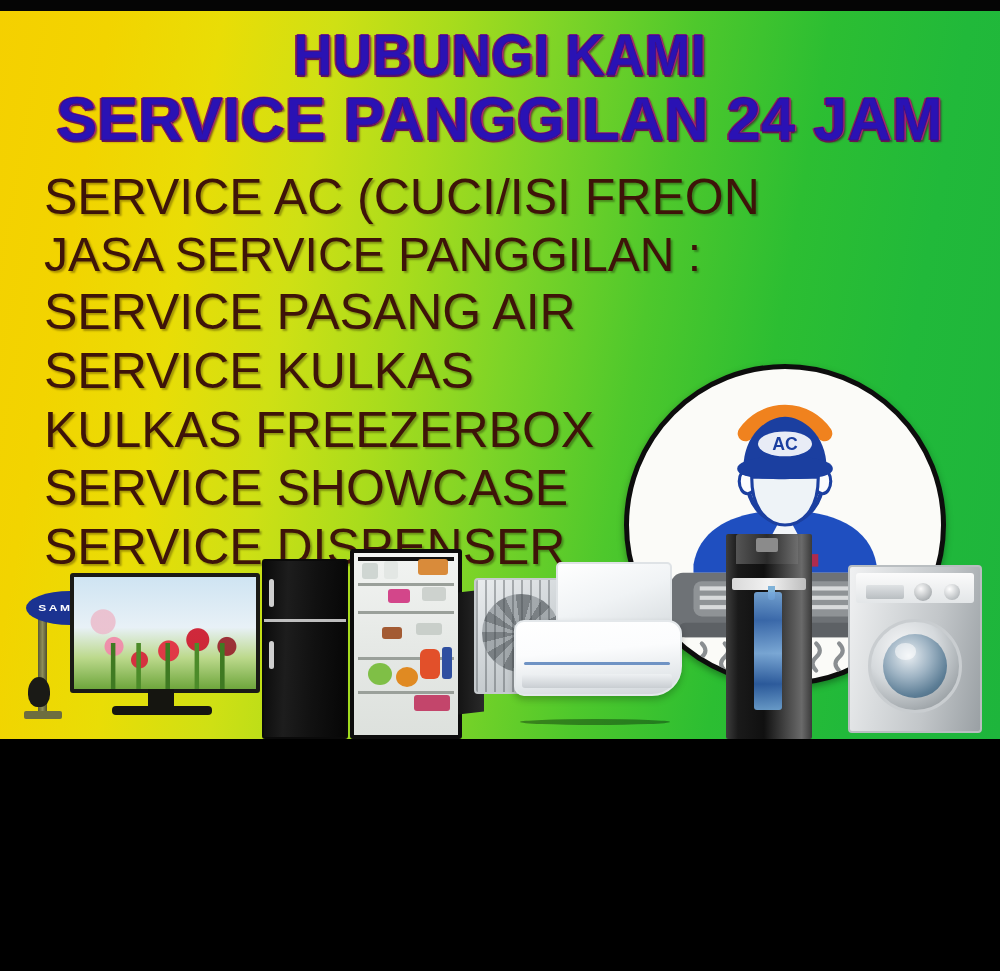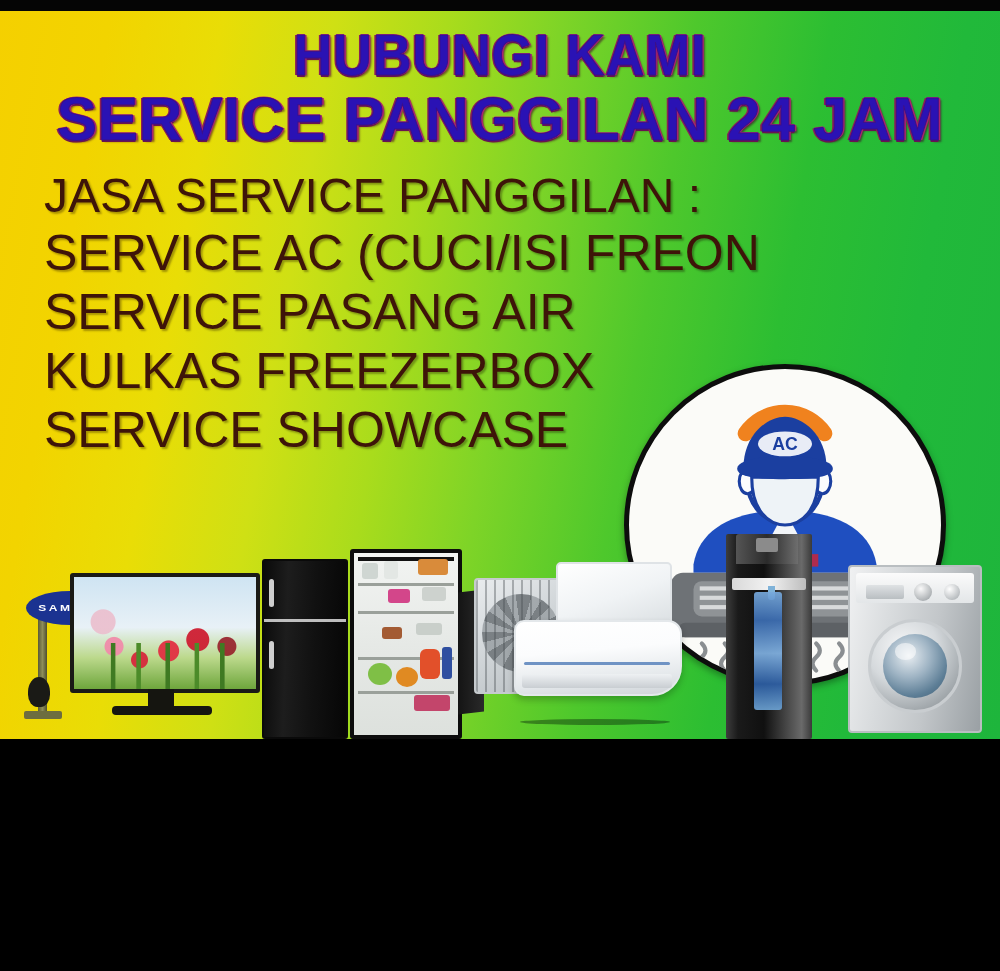--- a/index.html
+++ b/index.html
@@ -393,25 +393,27 @@
 <div id="poster">
 
   <div class="top-bar"></div>
 
   <div class="headings">
     <span class="head-line head-1">HUBUNGI KAMI</span>
     <span class="head-line head-2">SERVICE PANGGILAN 24 JAM</span>
   </div>
 
   <div class="service-list">
+    <span class="svc-item">SERVICE AC (CUCI/ISI FREON</span>
     <span class="svc-item first">JASA SERVICE PANGGILAN :</span>
-    <span class="svc-item">SERVICE AC (CUCI/ISI FREON</span>
     <span class="svc-item">SERVICE PASANG AIR</span>
+    <span class="svc-item">SERVICE KULKAS</span>
     <span class="svc-item">KULKAS FREEZERBOX</span>
     <span class="svc-item">SERVICE SHOWCASE</span>
+    <span class="svc-item">SERVICE DISPENSER</span>
   </div>
 
   <div class="logo-circle">
     <svg class="logo-svg" viewBox="0 0 300 300">
 
       <g fill="none" stroke="#f0821e" stroke-linecap="round">
         <path d="M112 62 A 46 46 0 0 1 188 62" stroke-width="15"></path>
         <path d="M124 76 A 32 32 0 0 1 176 76" stroke-width="14"></path>
         <path d="M137 89 A 18 18 0 0 1 163 89" stroke-width="13"></path>
       </g>

